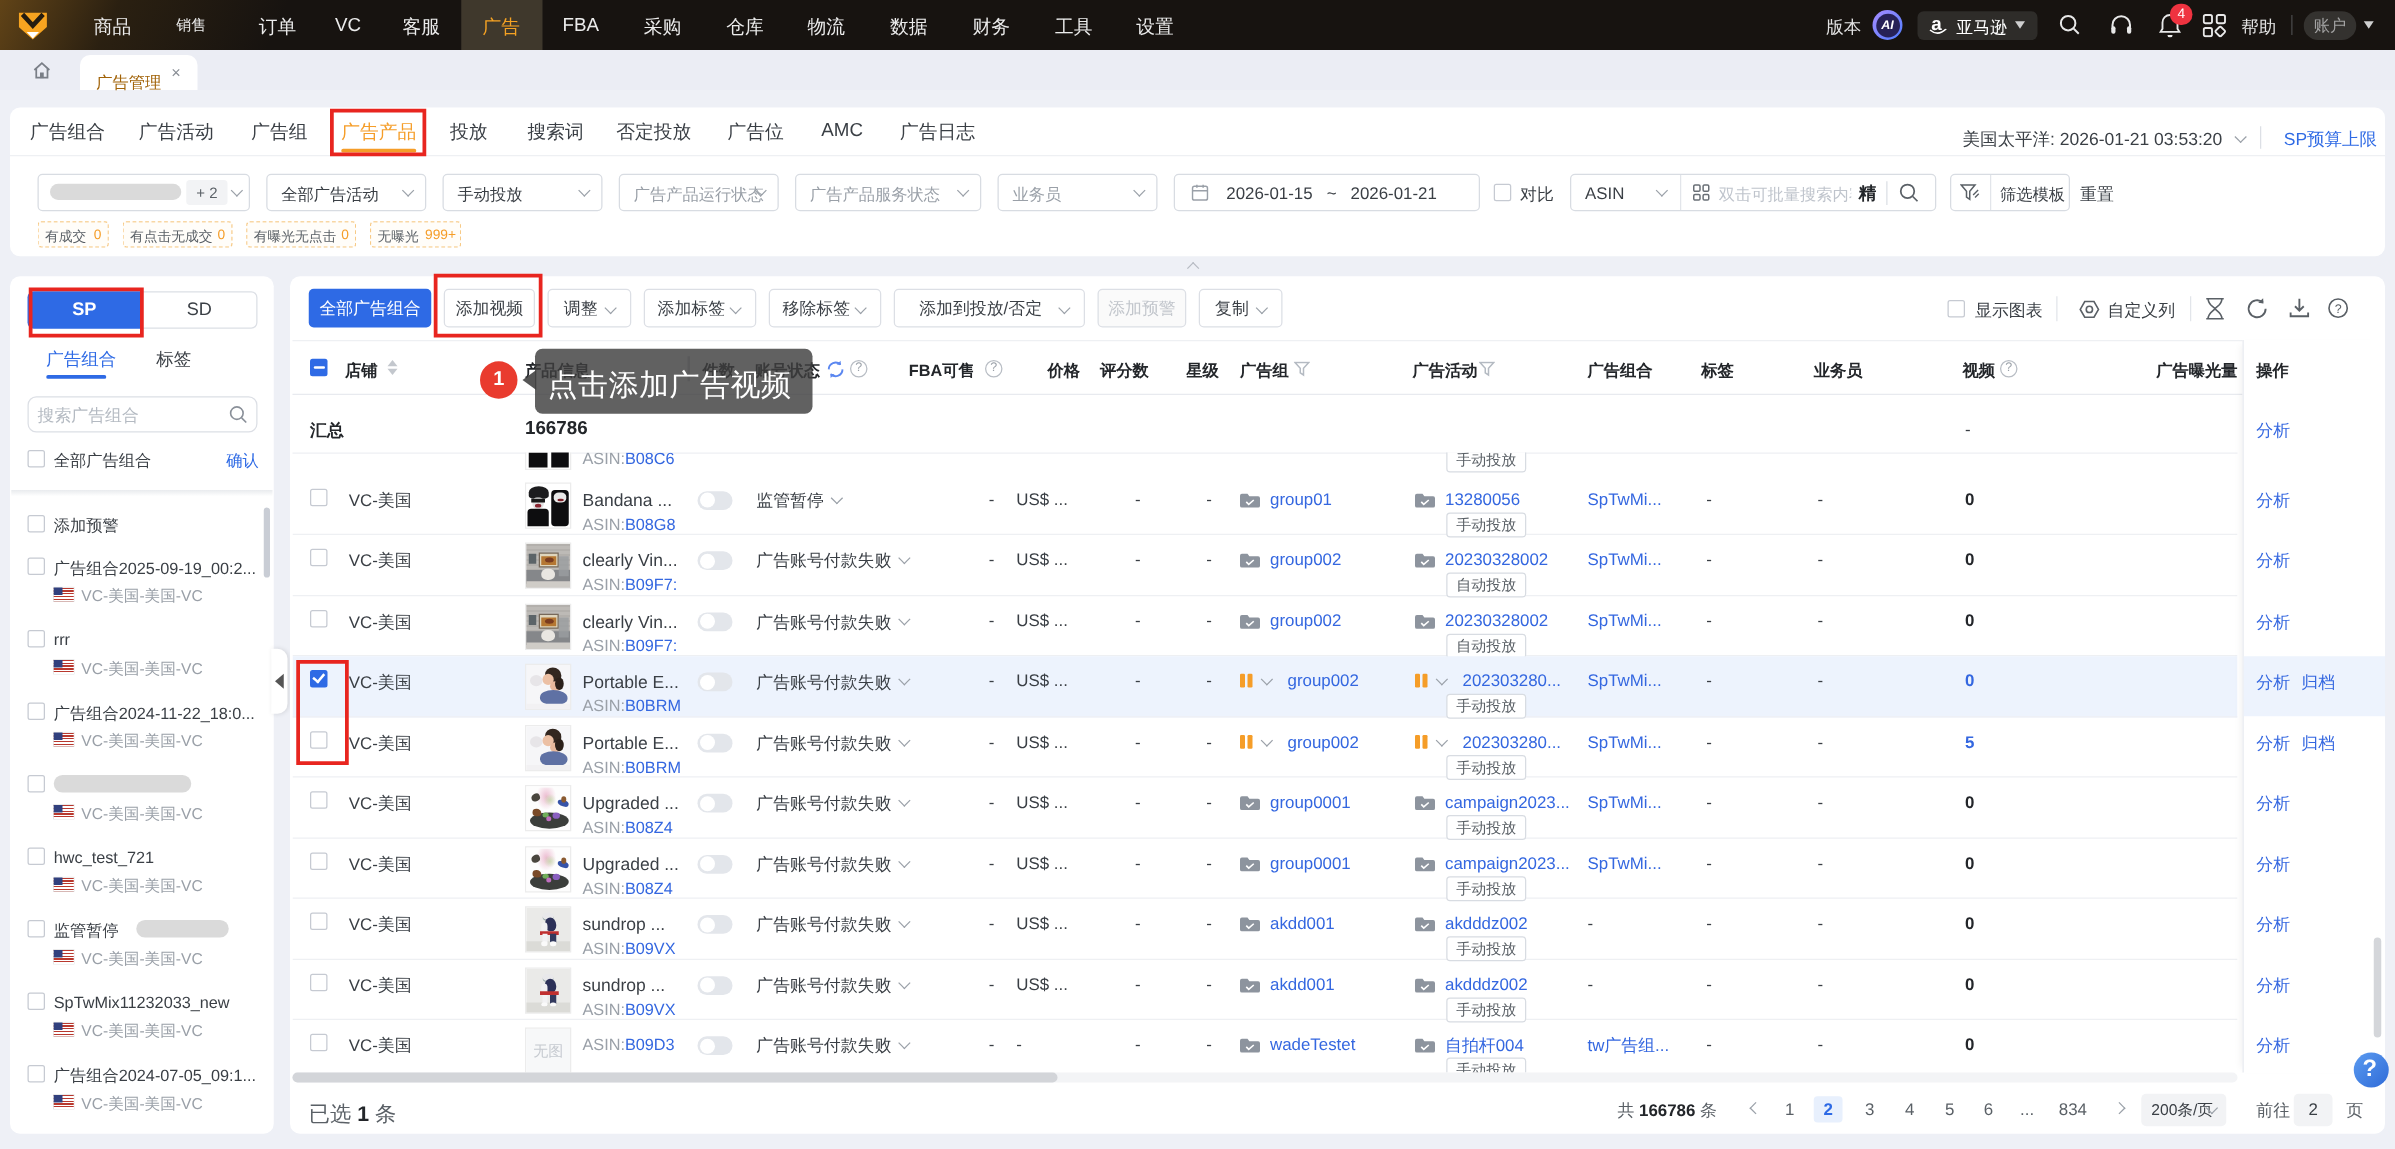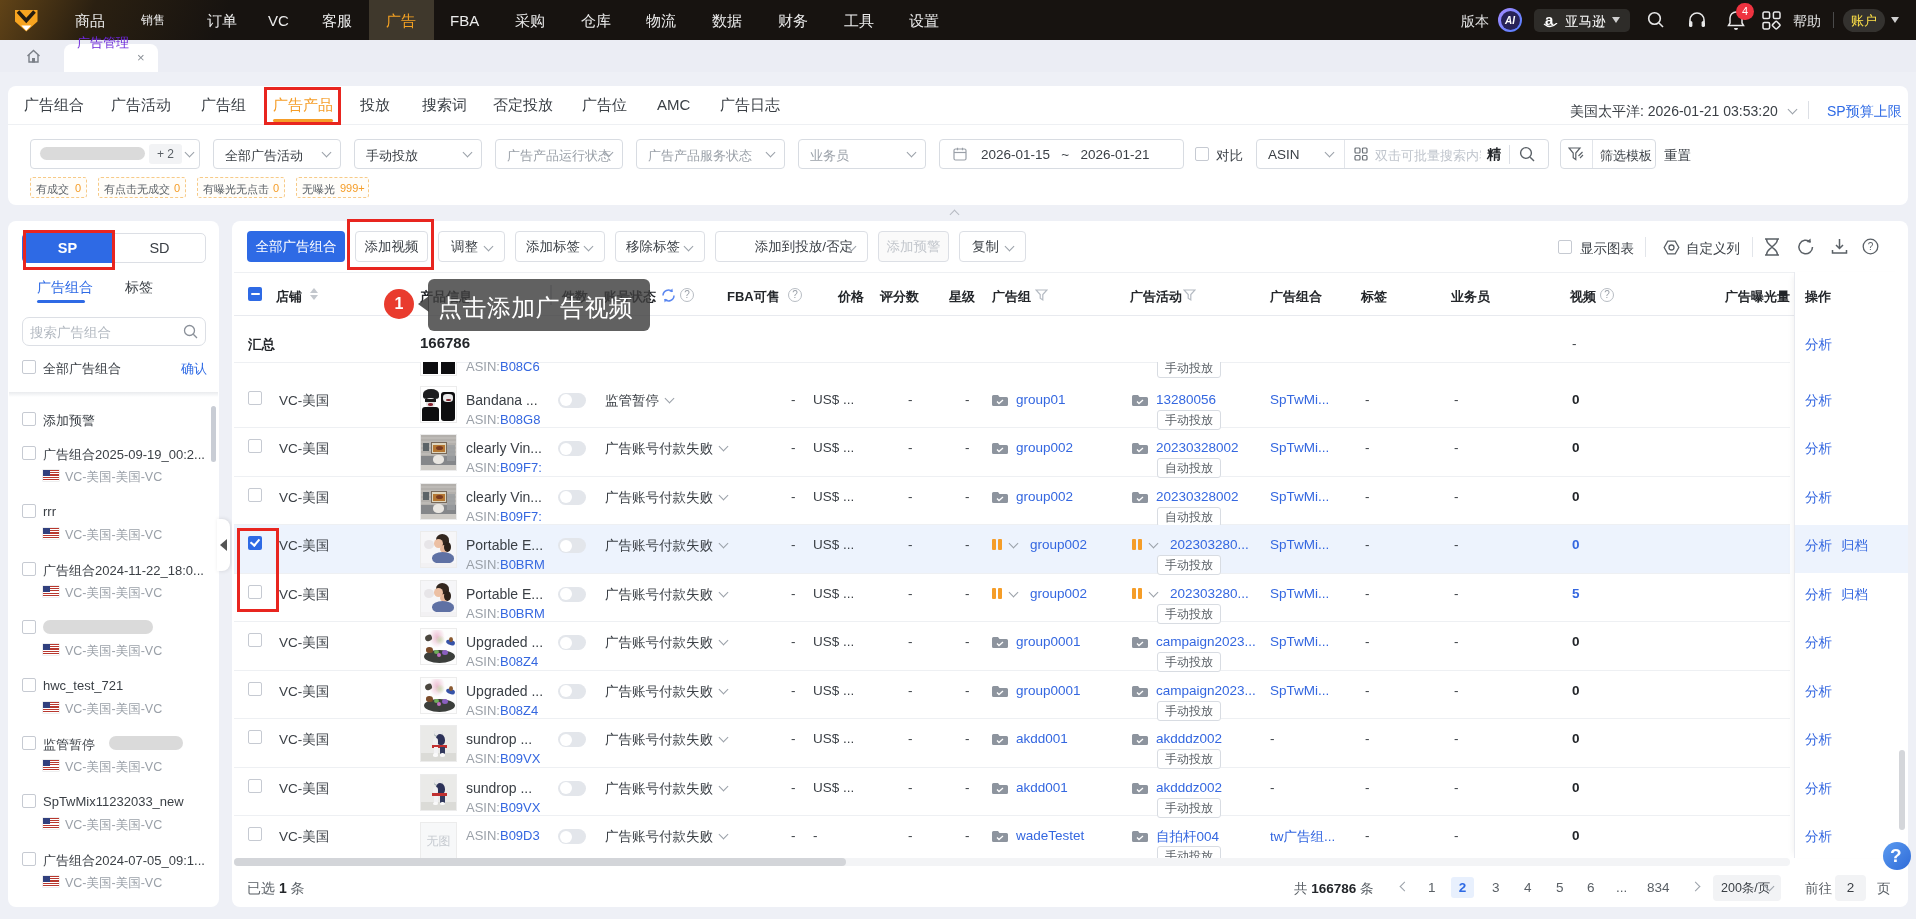--- a/index.html
+++ b/index.html
@@ -72,30 +72,30 @@
   </svg>
 <div class="abs" style="left:1736px;top:3px;width:18px;height:17px;border-radius:9px;background:#ef3340;color:#fff;font-size:11px;text-align:center;line-height:17px;z-index:5">4</div>
 <svg class="abs" style="left:1762px;top:11px" width="19" height="19" viewBox="0 0 19 19">
     <rect x="1" y="1" width="6.6" height="6.6" rx="1.4" stroke="#e8e8e8" stroke-width="1.5" fill="none"></rect>
     <rect x="11.4" y="1" width="6.6" height="6.6" rx="1.4" stroke="#e8e8e8" stroke-width="1.5" fill="none"></rect>
     <rect x="1" y="11.4" width="6.6" height="6.6" rx="1.4" stroke="#e8e8e8" stroke-width="1.5" fill="none"></rect>
     <rect x="11.2" y="11.2" width="6" height="6" rx="1.2" stroke="#e8e8e8" stroke-width="1.5" fill="none" transform="rotate(45 14.2 14.2)"></rect>
   </svg>
 <div class="txt" style="left:1793px;top:13px;font-size:14px;color:#e3e3e3">帮助</div>
 <div class="abs" style="left:1833px;top:12px;width:1px;height:16px;background:#4a4a4a"></div>
-<div class="abs" style="left:1843px;top:9px;width:42px;height:23px;background:#34322f;border-radius:12px;color:#fde047;font-size:13px;text-align:center;line-height:23px">账户</div>
+<div class="abs" style="left:1843px;top:9px;width:42px;height:23px;background:#34322f;border-radius:12px;color:#a3a3a3;font-size:13px;text-align:center;line-height:23px">账户</div>
 <div class="abs" style="left:1891px;top:17px;width:0;height:0;border-left:4.5px solid transparent;border-right:4.5px solid transparent;border-top:6px solid #cfcfcf"></div>
 <div class="abs" style="left:0;top:40px;width:1916px;height:32px;background:#ebedf4"></div>
 <svg class="abs" style="left:26px;top:49px" width="15" height="15" viewBox="0 0 15 15">
     <path d="M1.5 7 L7.5 1.5 L13.5 7" stroke="#7a7f87" stroke-width="1.4" fill="none"></path>
     <path d="M3 6 v7 h9 v-7" stroke="#7a7f87" stroke-width="1.4" fill="none"></path>
     <rect x="6" y="9" width="3" height="4.5" fill="#7a7f87"></rect>
   </svg>
 <div class="abs" style="left:64px;top:44px;width:94px;height:28px;background:#fff;border-radius:8px 8px 0 0"></div>
-<div class="txt" style="left:77px;top:34px;font-size:13px;color:#6d28d9">广告管理</div>
+<div class="txt" style="left:77px;top:57px;font-size:13px;color:#a16207">广告管理</div>
 <div class="txt" style="left:137px;top:50px;font-size:13px;color:#8a8f96">×</div>
 <div class="abs" style="left:8px;top:86px;width:1900px;height:119px;background:#fff;border-radius:8px"></div>
 <div class="txt" style="left:24px;top:96px;font-size:15px;color:#3a3f45">广告组合</div>
 <div class="txt" style="left:111px;top:96px;font-size:15px;color:#3a3f45">广告活动</div>
 <div class="txt" style="left:201px;top:96px;font-size:15px;color:#3a3f45">广告组</div>
 <div class="txt" style="left:273px;top:96px;font-size:15px;color:#f59d28">广告产品</div>
 <div class="txt" style="left:360px;top:96px;font-size:15px;color:#3a3f45">投放</div>
 <div class="txt" style="left:422px;top:96px;font-size:15px;color:#3a3f45">搜索词</div>
 <div class="txt" style="left:493px;top:96px;font-size:15px;color:#3a3f45">否定投放</div>
 <div class="txt" style="left:582px;top:96px;font-size:15px;color:#3a3f45">广告位</div>
@@ -231,21 +231,21 @@
 <div class="abs" style="left:220px;top:539px;width:0;height:0;border-top:6px solid transparent;border-bottom:6px solid transparent;border-right:7px solid #555"></div>
 <div class="abs" style="left:232px;top:221px;width:1676px;height:686px;background:#fff;border-radius:8px"></div>
 <div class="abs" style="left:247px;top:231px;width:98px;height:31px;background:#2e6ae5;border-radius:4px;color:#fff;font-size:13.5px;text-align:center;line-height:31px">全部广告组合</div>
 <div class="abs" style="left:355px;top:231px;width:73px;height:31px;background:#fff;border:1px solid #dcdfe5;border-radius:4px;color:#3a3f45;font-size:13.5px;text-align:center;line-height:29px"><span style="margin-right:0px">添加视频</span></div>
 <div class="abs" style="left:438px;top:231px;width:67px;height:31px;background:#fff;border:1px solid #dcdfe5;border-radius:4px;color:#3a3f45;font-size:13.5px;text-align:center;line-height:29px"><span style="margin-right:14px">调整</span></div>
 <div class="chev" style="left:485px;top:243px"></div>
 <div class="abs" style="left:515px;top:231px;width:90px;height:31px;background:#fff;border:1px solid #dcdfe5;border-radius:4px;color:#3a3f45;font-size:13.5px;text-align:center;line-height:29px"><span style="margin-right:14px">添加标签</span></div>
 <div class="chev" style="left:585px;top:243px"></div>
 <div class="abs" style="left:615px;top:231px;width:90px;height:31px;background:#fff;border:1px solid #dcdfe5;border-radius:4px;color:#3a3f45;font-size:13.5px;text-align:center;line-height:29px"><span style="margin-right:14px">移除标签</span></div>
 <div class="chev" style="left:685px;top:243px"></div>
-<div class="abs" style="left:715px;top:231px;width:153px;height:31px;background:#fff;border:1px solid #dcdfe5;border-radius:4px;color:#3a3f45;font-size:13.5px;text-align:right;line-height:29px"><span style="margin-right:14px">添加到投放/否定</span></div>
+<div class="abs" style="left:715px;top:231px;width:153px;height:31px;background:#fff;border:1px solid #dcdfe5;border-radius:4px;color:#3a3f45;font-size:13.5px;text-align:center;line-height:29px"><span style="margin-right:14px">添加到投放/否定</span></div>
 <div class="chev" style="left:848px;top:243px"></div>
 <div class="abs" style="left:878px;top:231px;width:71px;height:31px;background:#fafafa;border:1px solid #dcdfe5;border-radius:4px;color:#c2c6cc;font-size:13.5px;text-align:center;line-height:29px"><span style="margin-right:0px">添加预警</span></div>
 <div class="abs" style="left:959px;top:231px;width:67px;height:31px;background:#fff;border:1px solid #dcdfe5;border-radius:4px;color:#3a3f45;font-size:13.5px;text-align:center;line-height:29px"><span style="margin-right:14px">复制</span></div>
 <div class="chev" style="left:1006px;top:243px"></div>
 <div class="cb" style="left:1558px;top:240px"></div>
 <div class="txt" style="left:1580px;top:240px;font-size:13.5px;color:#3a3f45">显示图表</div>
 <div class="abs" style="left:1645px;top:237px;width:1px;height:20px;background:#e2e5ea"></div>
 <svg class="abs" style="left:1663px;top:239px" width="17" height="17" viewBox="0 0 17 17">
     <path d="M8.5 1.2 l6.3 3.6 v7.4 l-6.3 3.6 l-6.3 -3.6 v-7.4 z" stroke="#5a6066" stroke-width="1.3" fill="none" transform="rotate(90 8.5 8.5)"></path>
     <circle cx="8.5" cy="8.5" r="2.5" stroke="#5a6066" stroke-width="1.3" fill="none"></circle>
@@ -708,21 +708,21 @@
 <div class="txt" style="left:1805px;top:585.5px;font-size:13.5px;color:#3467e0;z-index:2">分析</div>
 <div class="txt" style="left:1841px;top:585.5px;font-size:13.5px;color:#3467e0;z-index:2">归档</div>
 <div class="txt" style="left:1805px;top:634.0px;font-size:13.5px;color:#3467e0;z-index:2">分析</div>
 <div class="txt" style="left:1805px;top:682.5px;font-size:13.5px;color:#3467e0;z-index:2">分析</div>
 <div class="txt" style="left:1805px;top:731.0px;font-size:13.5px;color:#3467e0;z-index:2">分析</div>
 <div class="txt" style="left:1805px;top:779.5px;font-size:13.5px;color:#3467e0;z-index:2">分析</div>
 <div class="txt" style="left:1805px;top:828.0px;font-size:13.5px;color:#3467e0;z-index:2">分析</div>
 <div class="abs" style="left:234px;top:858px;width:1556px;height:8px;background:#f3f4f6;border-radius:4px"></div>
 <div class="abs" style="left:234px;top:858px;width:612px;height:8px;background:#d3d5d9;border-radius:4px"></div>
 <div class="abs" style="left:1899px;top:750px;width:6px;height:80px;background:#d4d6da;border-radius:3px"></div>
-<div class="txt" style="left:247px;top:880px;font-size:14px;color:#5a6066">已选 <span style="color:#23262a;font-weight:bold">1</span> 条</div>
+<div class="txt" style="left:247px;top:880px;font-size:17px;color:#5a6066">已选 <span style="color:#23262a;font-weight:bold">1</span> 条</div>
 <div class="txt" style="left:1294px;top:880px;font-size:13.5px;color:#5a6066">共 <span style="color:#23262a;font-weight:bold">166786</span> 条</div>
 <div class="chev" style="left:1401px;top:883px;transform:rotate(135deg)"></div>
 <div class="txt" style="left:1428px;top:880px;font-size:13.5px;color:#5a6066">1</div>
 <div class="abs" style="left:1451px;top:877px;width:23px;height:21px;background:#e8f0fd;border-radius:3px;color:#2e6ae5;font-size:13.5px;font-weight:bold;text-align:center;line-height:21px">2</div>
 <div class="txt" style="left:1492px;top:880px;font-size:13.5px;color:#5a6066">3</div>
 <div class="txt" style="left:1524px;top:880px;font-size:13.5px;color:#5a6066">4</div>
 <div class="txt" style="left:1556px;top:880px;font-size:13.5px;color:#5a6066">5</div>
 <div class="txt" style="left:1587px;top:880px;font-size:13.5px;color:#5a6066">6</div>
 <div class="txt" style="left:1616px;top:880px;font-size:13.5px;color:#5a6066">...</div>
 <div class="txt" style="left:1647px;top:880px;font-size:13.5px;color:#5a6066">834</div>

